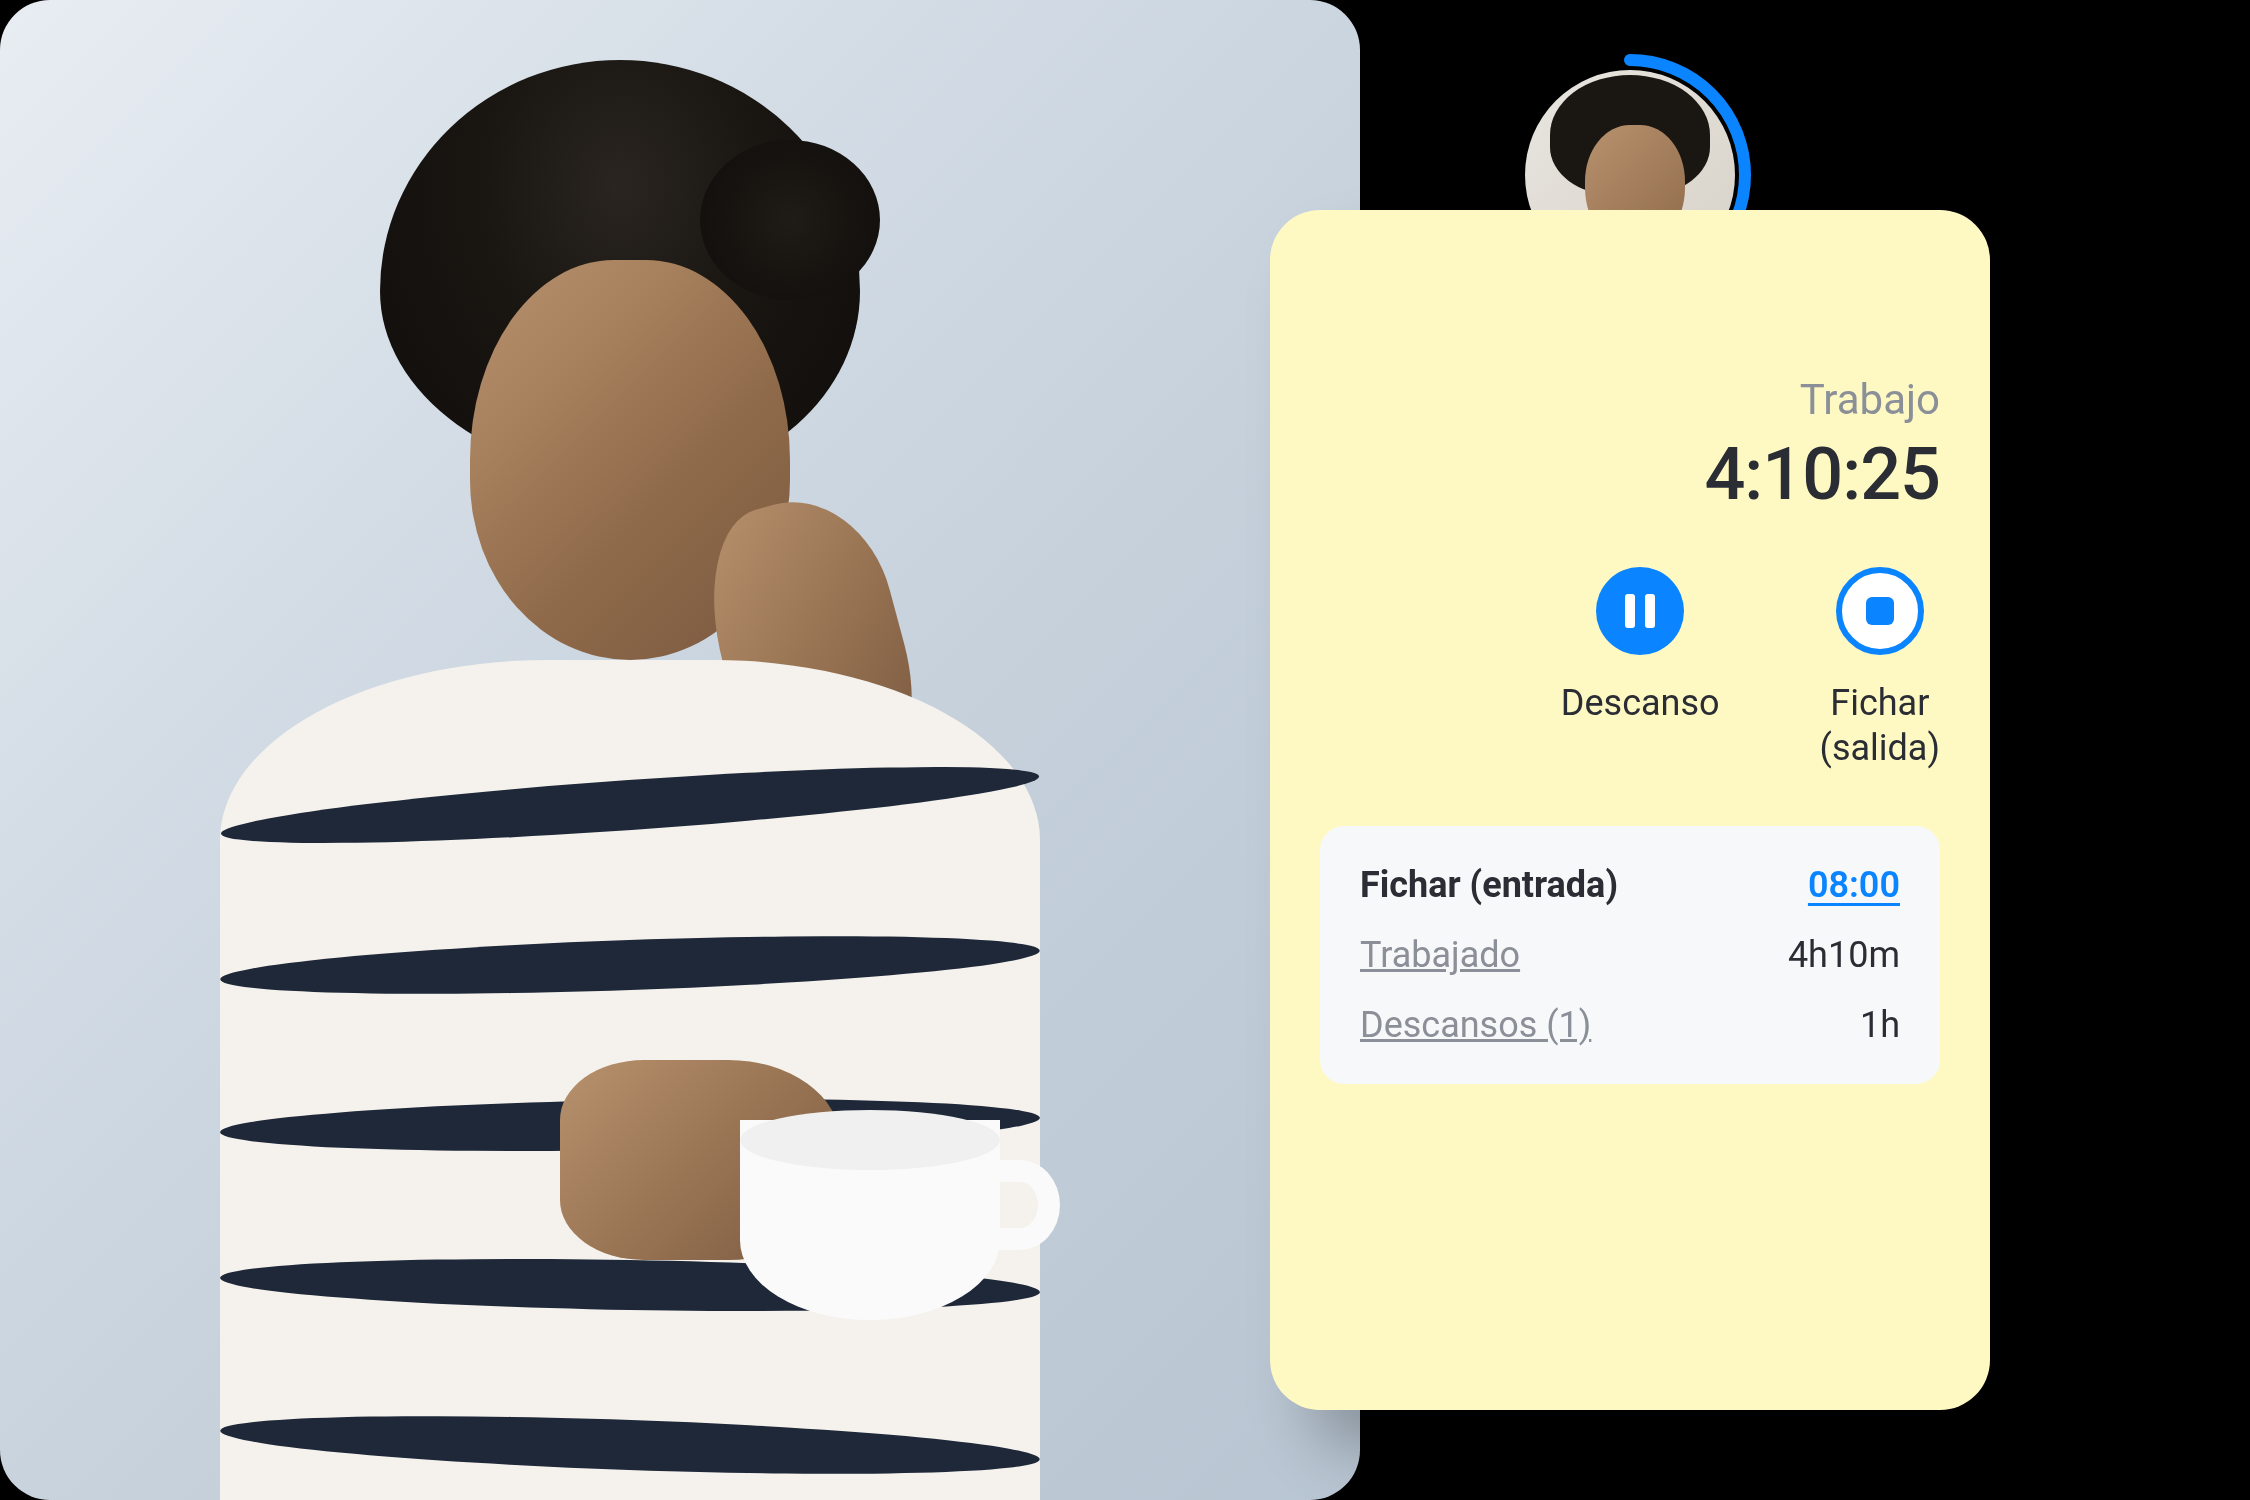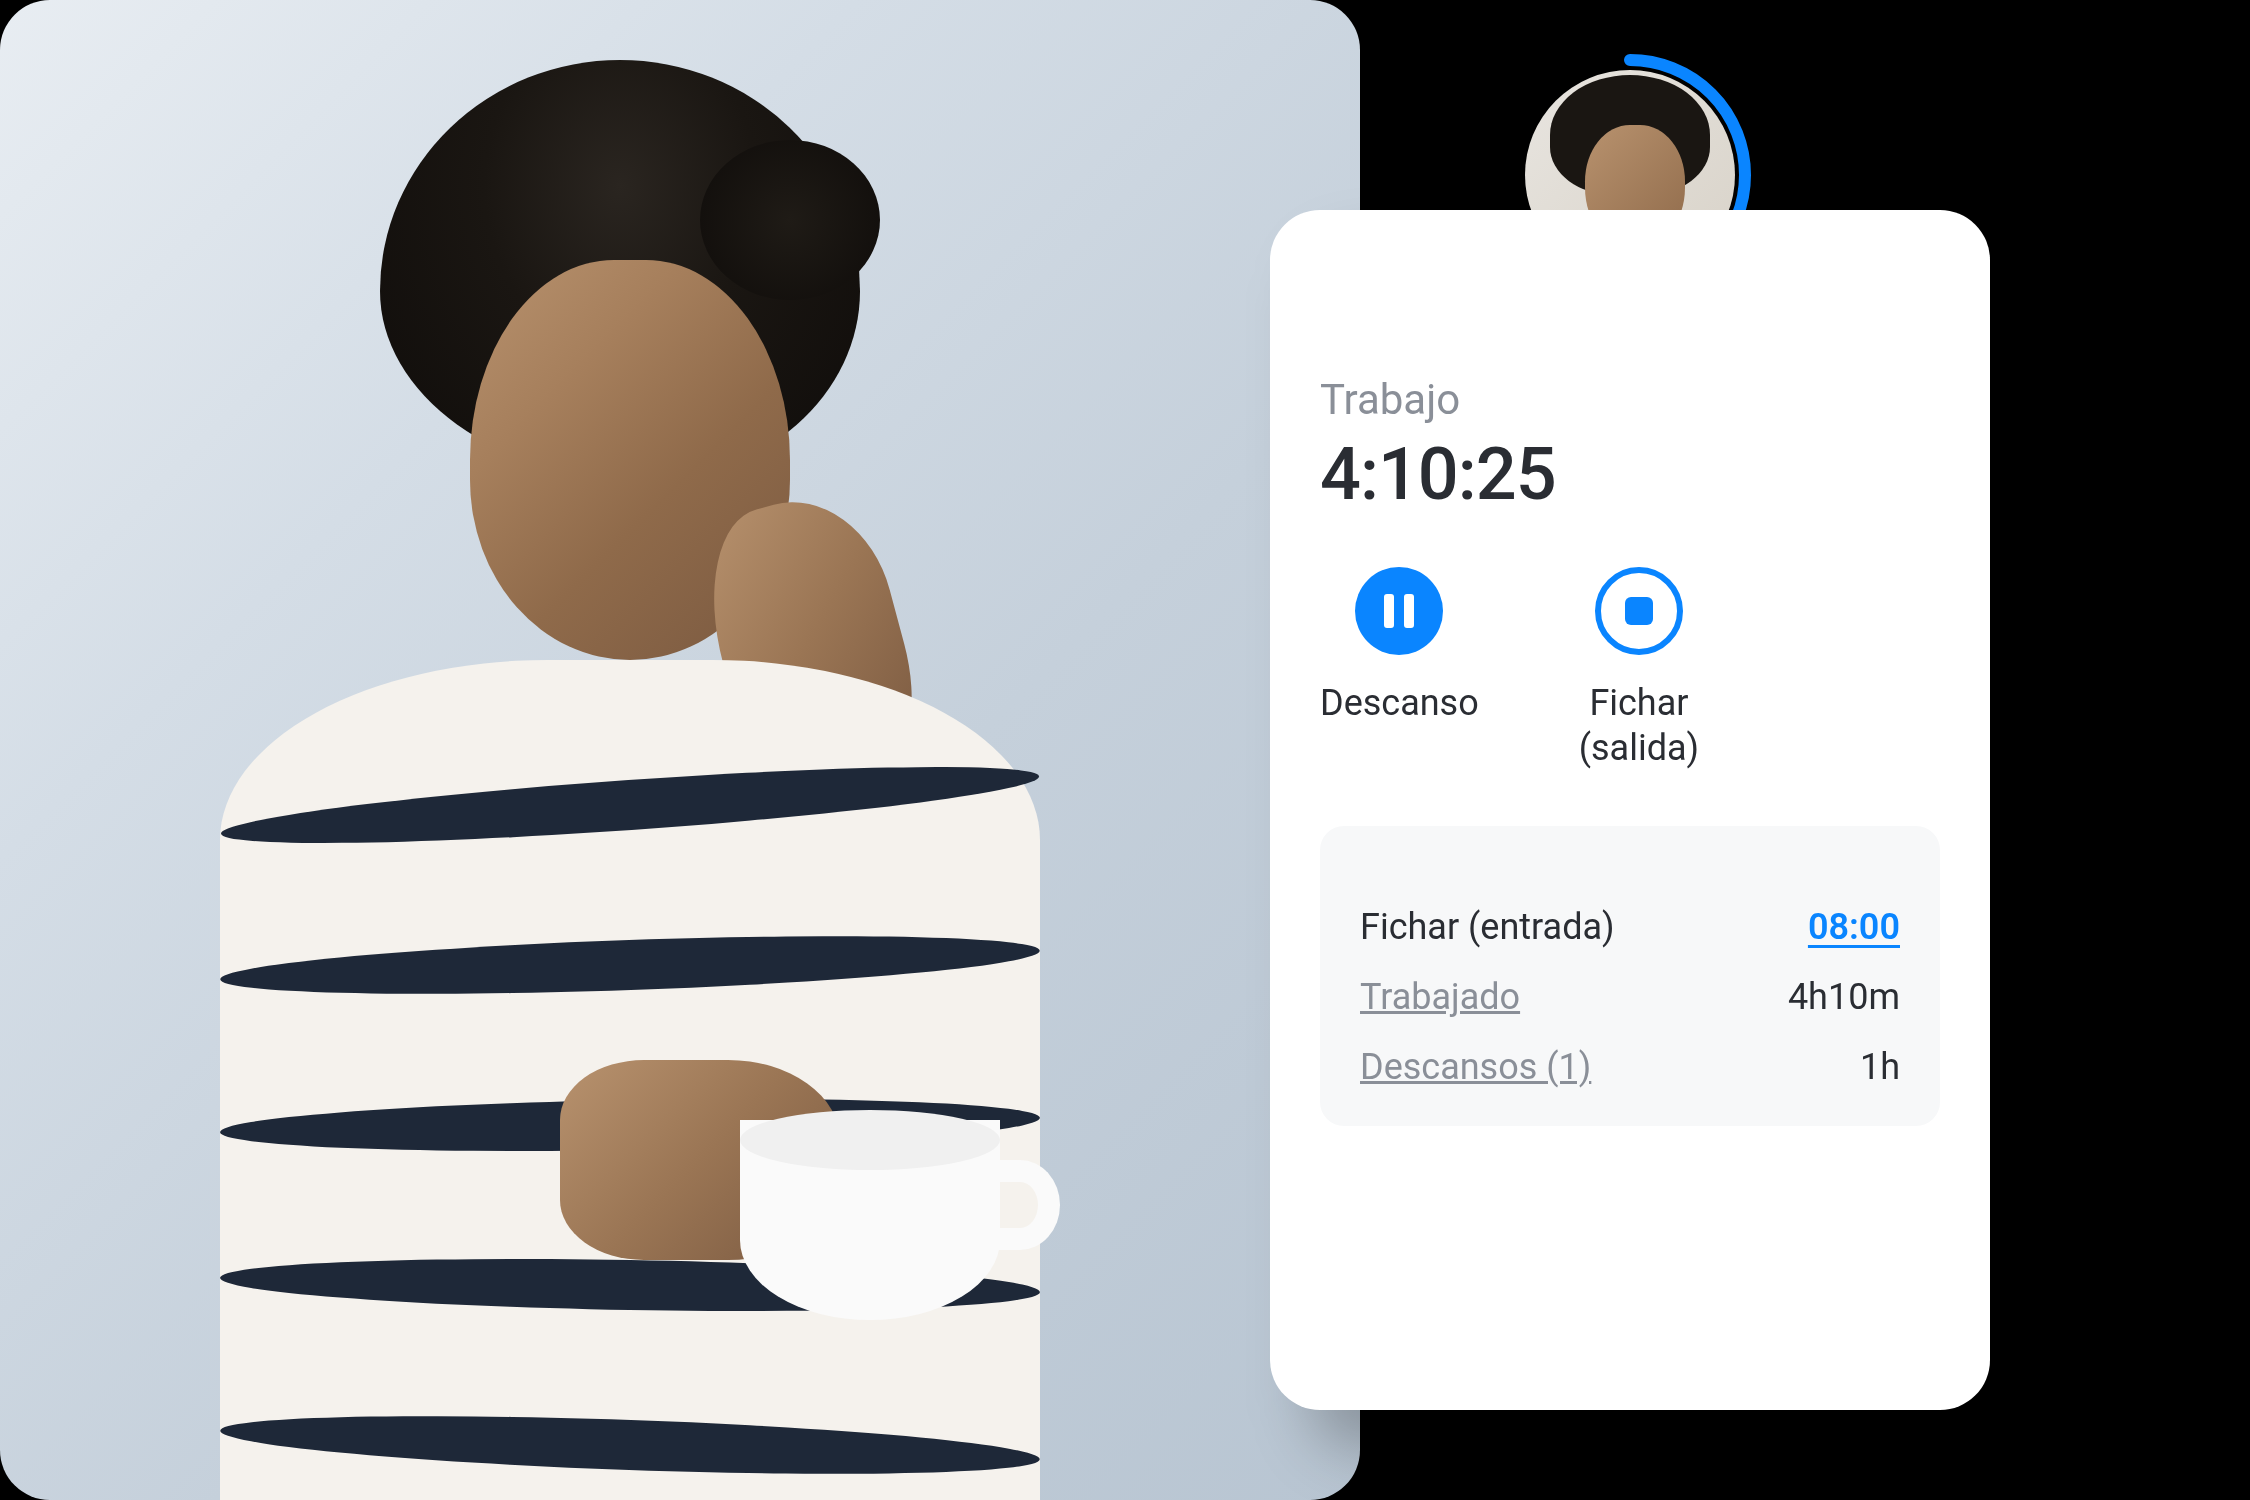--- a/index.html
+++ b/index.html
@@ -153,26 +153,26 @@
       border-radius: 50px;
       filter: blur(30px);
     }
     
     .widget-card {
       position: absolute;
       top: 210px;
       left: 1270px;
       width: 720px;
       height: 1200px;
-      background: #ffffff;
+      background: #fef9c3;
       border-radius: 50px;
       padding: 130px 50px 50px 50px;
       display: flex;
       flex-direction: column;
-      align-items: flex-start;
+      align-items: flex-end;
     }
     
     .avatar-ring {
       position: absolute;
       top: 50px;
       left: 1505px;
       width: 250px;
       height: 250px;
     }
     
@@ -310,23 +310,22 @@
     }
     
     .detail-row {
       display: flex;
       justify-content: space-between;
       align-items: baseline;
       font-size: 36px;
     }
     
     .detail-label-strong {
-      font-weight: 400;
+      font-weight: 700;
       color: #2a2d33;
-      margin-top: 42px;
     }
     
     .detail-label-muted {
       color: #8a8f98;
       text-decoration: underline;
     }
     
     .detail-value {
       color: #2a2d33;
       font-weight: 400;

